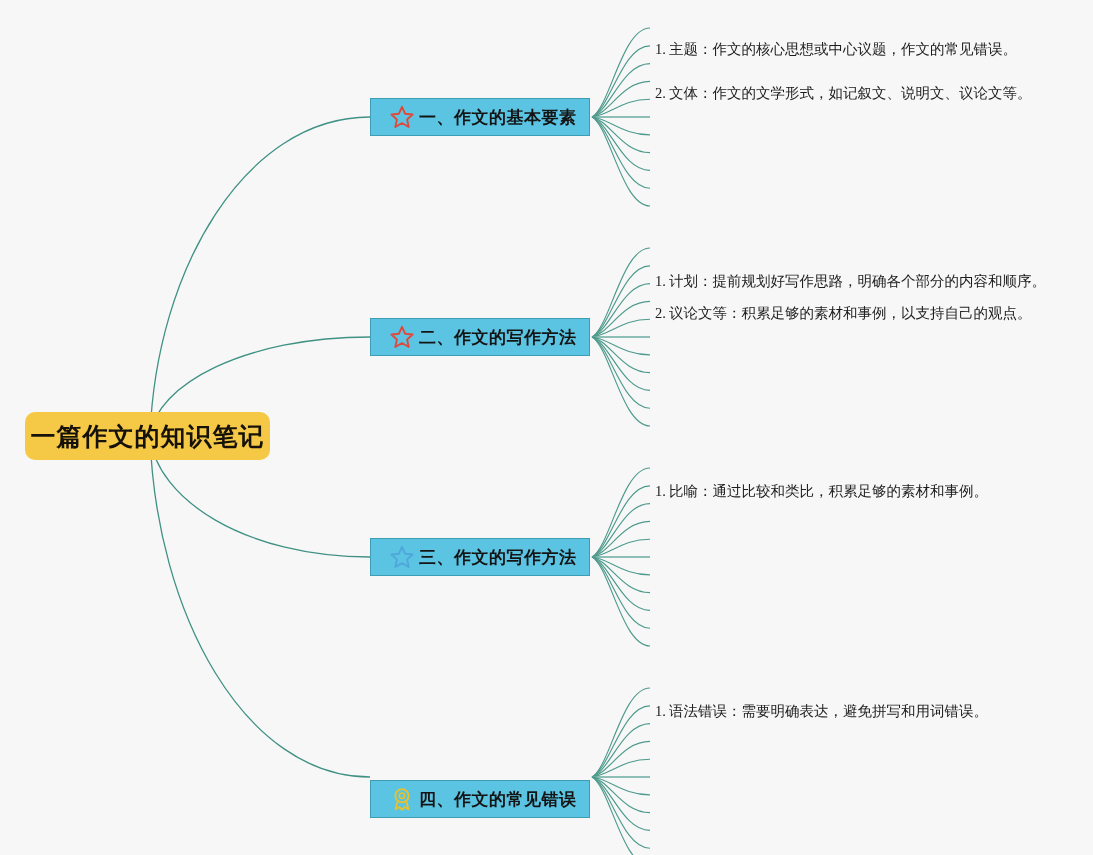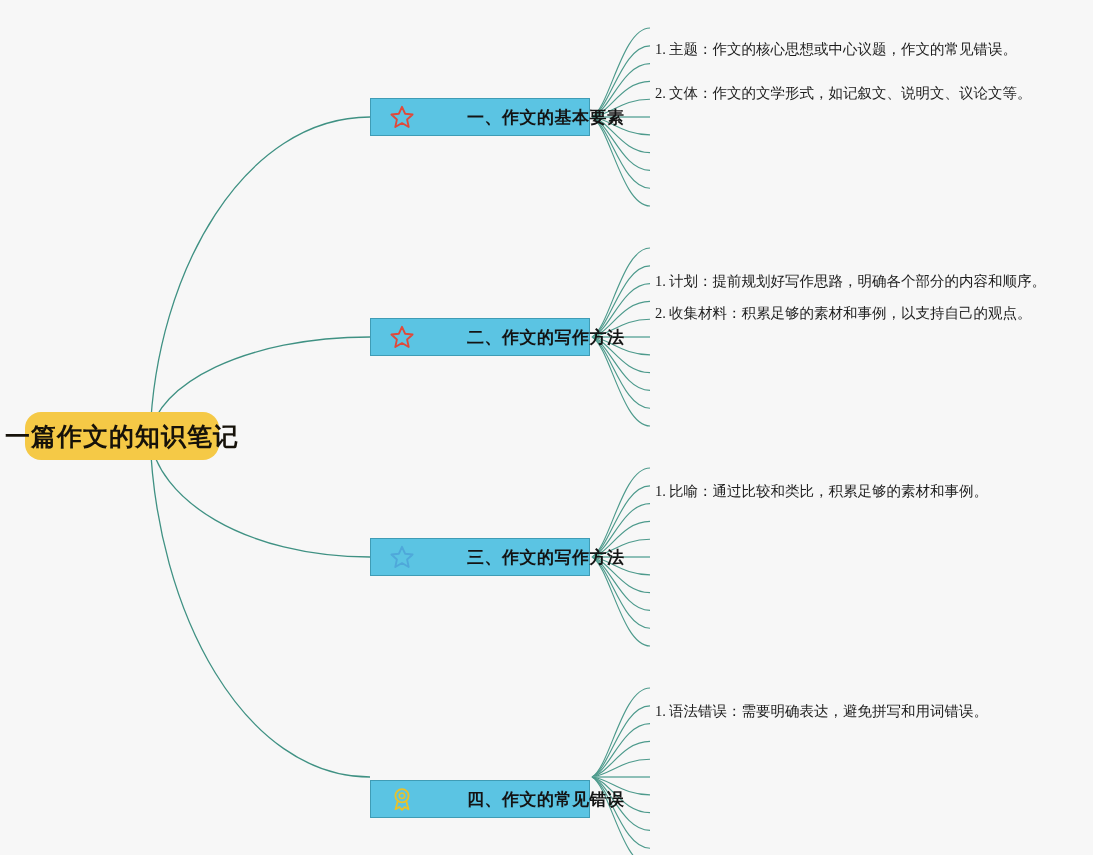--- a/index.html
+++ b/index.html
@@ -29,24 +29,24 @@
     width: 1093px;
     height: 855px;
     pointer-events: none;
   }
 
   
   .root-node {
     position: absolute;
     left: 25px;
     top: 412px;
-    width: 194px;
+    width: 245px;
     height: 48px;
     background: #F5C946;
-    border-radius: 16px;
+    border-radius: 10px;
     display: flex;
     align-items: center;
     justify-content: center;
     box-sizing: border-box;
     z-index: 5;
   }
   .root-label {
     font-family: "DejaVu Sans", "Liberation Sans", sans-serif;
     font-size: 25px;
     font-weight: bold;
@@ -60,21 +60,20 @@
     position: absolute;
     left: 370px;
     width: 220px;
     height: 38px;
     background: #5BC4E3;
     border: 1px solid #3f9cb5;
     box-sizing: border-box;
     display: flex;
     align-items: center;
     z-index: 5;
-    gap: 48px;
   }
   .branch-icon {
     width: 26px;
     height: 26px;
     margin-left: 18px;
     margin-right: 4px;
     flex: 0 0 auto;
     display: block;
   }
   .branch-label {
@@ -192,18 +191,18 @@
           <circle cx="12" cy="9" r="2.5" fill="none" stroke="#E8C22A" stroke-width="1.5"></circle>
           <path d="M8.0 14.2 L6.0 21.4 L9.6 19.4 L12 22.0 L14.4 19.4 L18.0 21.4 L16.0 14.2" fill="none" stroke="#E8C22A" stroke-width="1.7" stroke-linejoin="round" stroke-linecap="round"></path>
         </svg>
         <span class="branch-label">四、作文的常见错误</span>
       </div>
     </div>
   <div id="leaf-layer">
       <div class="leaf-text" style="top: 42px;"><span class="leaf-num">1.</span><span>主题：作文的核心思想或中心议题，作文的常见错误。</span></div>
       <div class="leaf-text" style="top: 86px;"><span class="leaf-num">2.</span><span>文体：作文的文学形式，如记叙文、说明文、议论文等。</span></div>
       <div class="leaf-text" style="top: 274px;"><span class="leaf-num">1.</span><span>计划：提前规划好写作思路，明确各个部分的内容和顺序。</span></div>
-      <div class="leaf-text" style="top: 306px;"><span class="leaf-num">2.</span><span>收集材料：积累足够的素材和事例，以支持自己的观点。</span></div>
+      <div class="leaf-text" style="top: 306px;"><span class="leaf-num">2.</span><span>议论文等：积累足够的素材和事例，以支持自己的观点。</span></div>
       <div class="leaf-text" style="top: 484px;"><span class="leaf-num">1.</span><span>比喻：通过比较和类比，积累足够的素材和事例。</span></div>
       <div class="leaf-text" style="top: 704px;"><span class="leaf-num">1.</span><span>语法错误：需要明确表达，避免拼写和用词错误。</span></div>
     </div>
 
 </div>
 
 </body></html>

